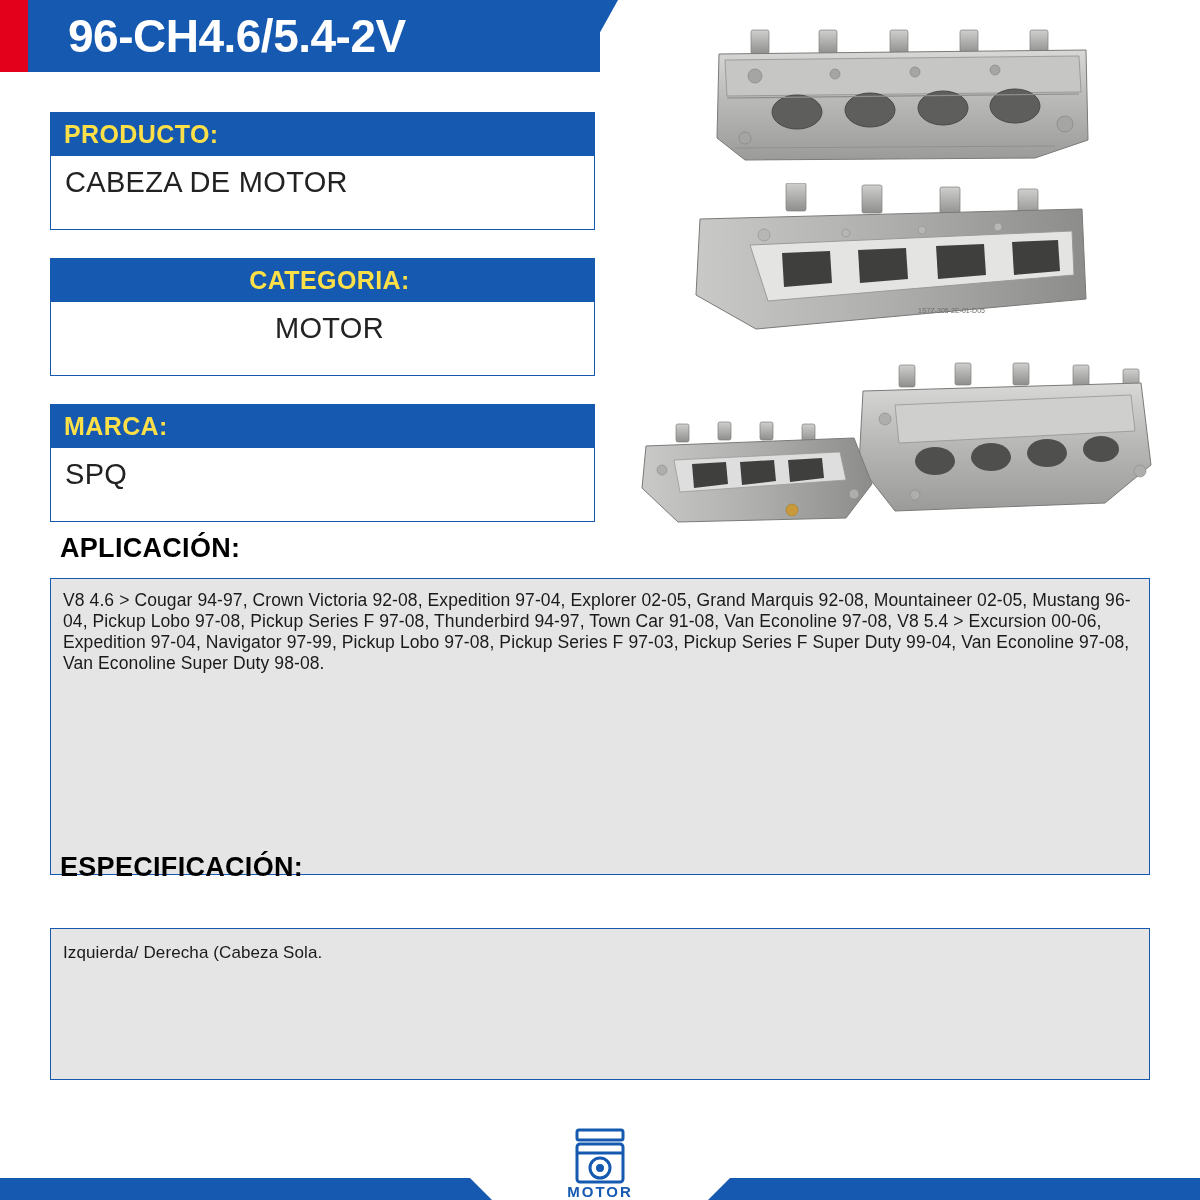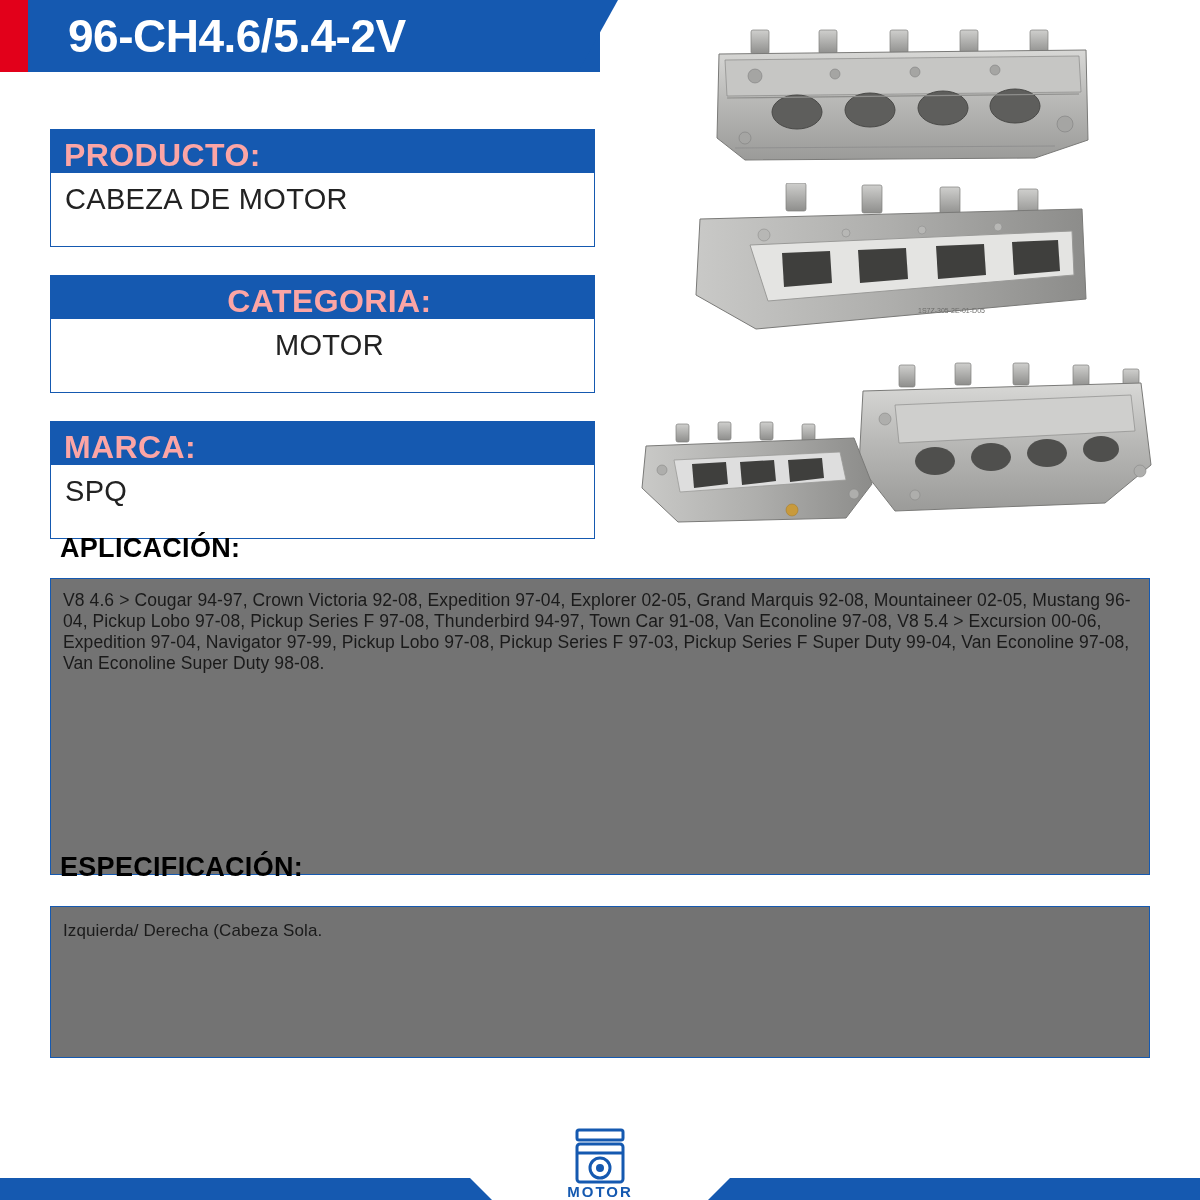--- a/index.html
+++ b/index.html
@@ -62,28 +62,27 @@
   }
 
   
   .field {
     position: absolute;
     left: 50px;
     width: 545px;
   }
   .field-label {
     background: #1559b0;
-    color: #fca5a5;
-    font-size: 32px;
+    color: #fde047;
+    font-size: 25px;
     font-weight: bold;
     letter-spacing: 0.4px;
     padding: 8px 0 9px 14px;
     box-sizing: border-box;
     height: 44px;
-    margin-top: 17px;
   }
   .field-value-box {
     border: 1px solid #1559b0;
     border-top: none;
     box-sizing: border-box;
     height: 74px;
     padding: 9px 0 0 14px;
   }
   .field-value {
     color: #222222;
@@ -104,32 +103,32 @@
     font-weight: bold;
     letter-spacing: 0.3px;
   }
   #aplicacion-title { left: 60px; top: 533px; }
   #especificacion-title { left: 60px; top: 852px; }
 
   .section-box {
     position: absolute;
     border: 1px solid #1559b0;
     box-sizing: border-box;
-    background: #737373;
+    background: #e5e5e5;
   }
   #aplicacion-box {
     left: 50px;
     top: 578px;
     width: 1100px;
     height: 297px;
     padding: 11px 14px 0 12px;
   }
   #especificacion-box {
     left: 50px;
-    top: 906px;
+    top: 928px;
     width: 1100px;
     height: 152px;
     padding: 13px 14px 0 12px;
   }
   .body-text {
     color: #1a1a1a;
     font-size: 17.5px;
     line-height: 21px;
     letter-spacing: 0.1px;
     text-align: left;

